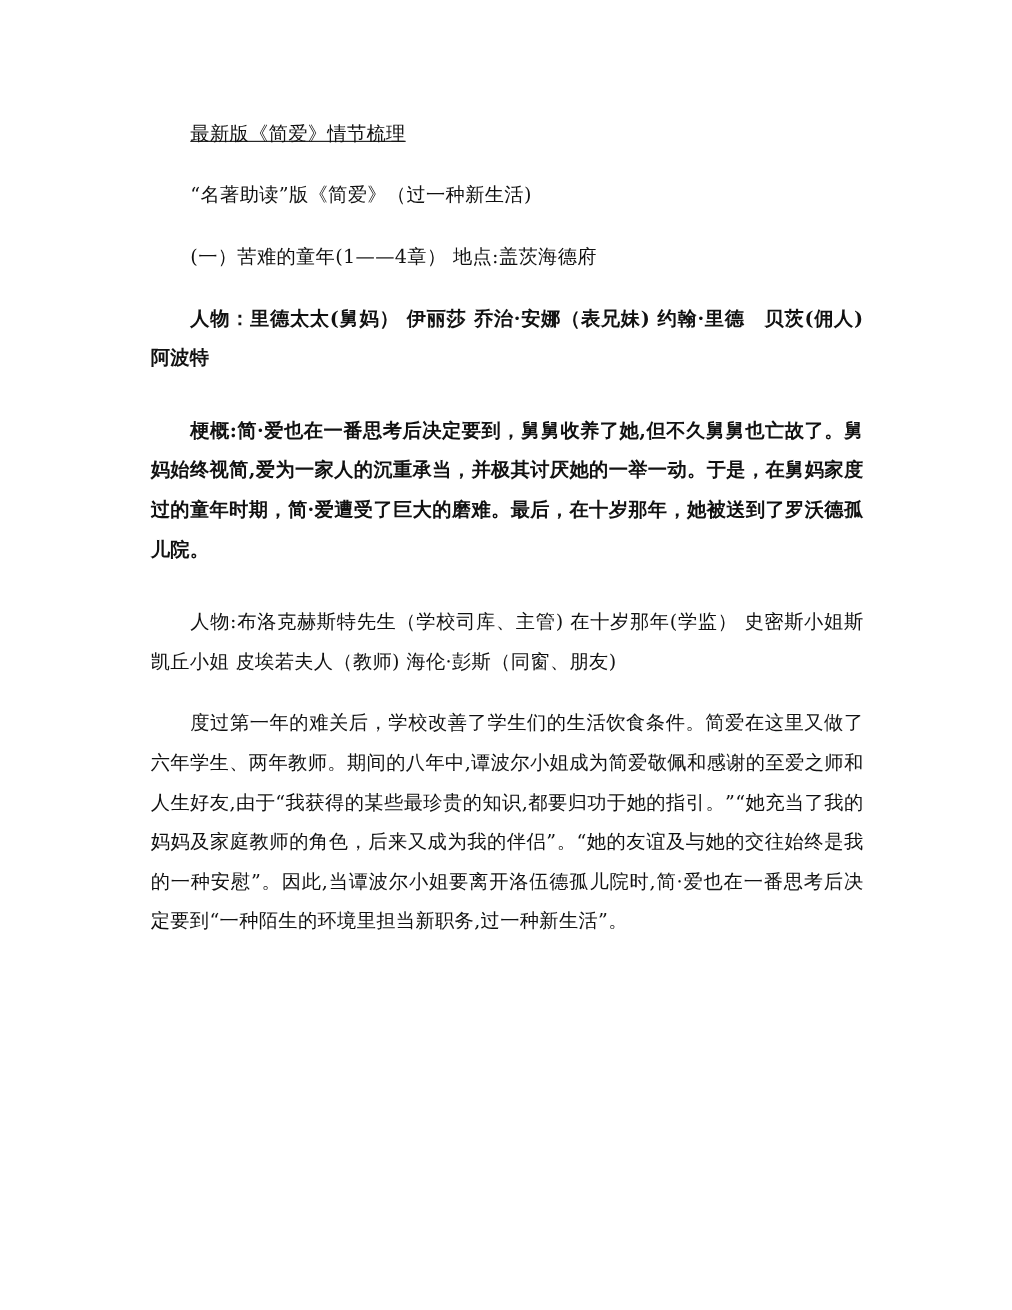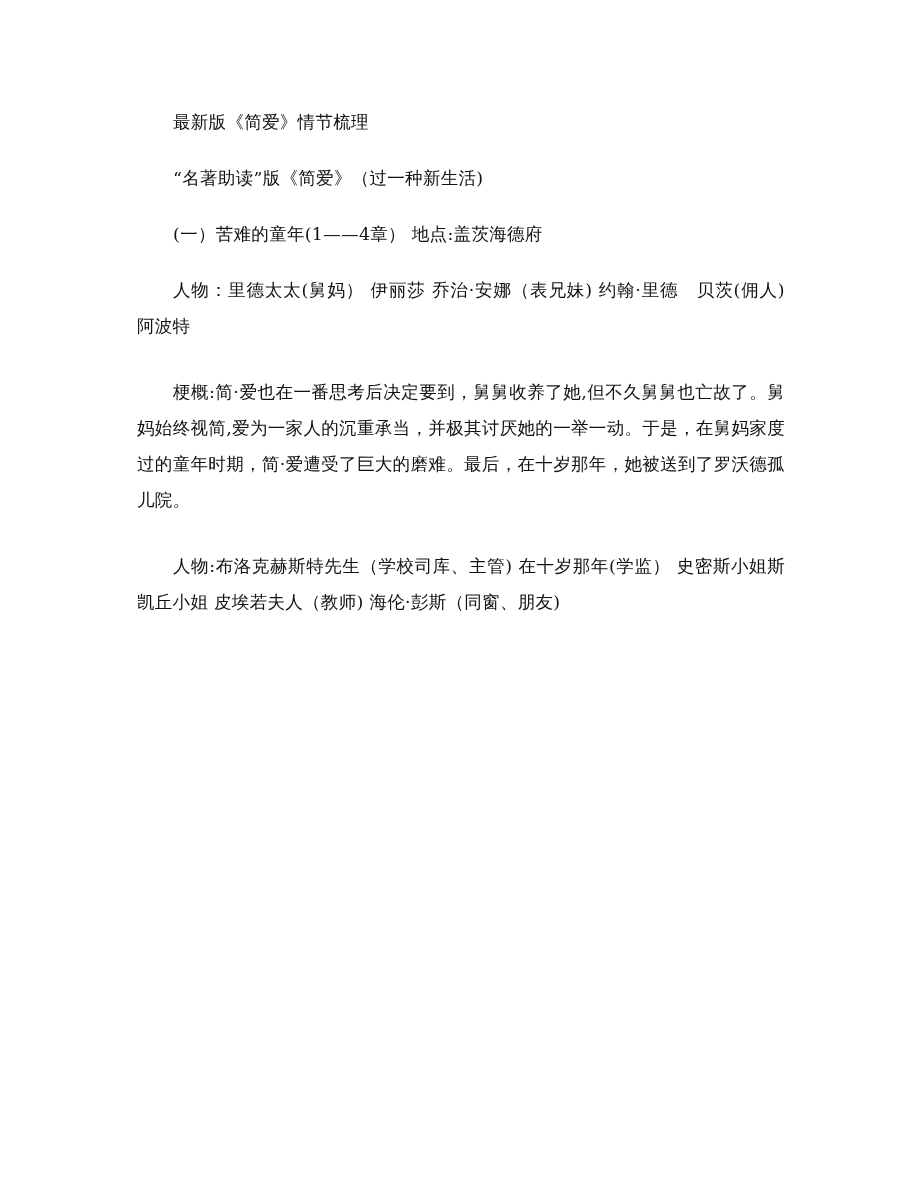--- a/index.html
+++ b/index.html
@@ -1,27 +1,28 @@
 <!DOCTYPE html>
 <html><head>
   <meta charset="utf-8">
   <style>
     html, body { margin: 0; padding: 0; background: #ffffff; }
     body { width: 920px; height: 1191px; position: relative; overflow: hidden;
       font-family: "DejaVu Serif", "Liberation Serif", serif; color: #111; }
     .page { position: absolute; left: 137px; top: 104px; width: 648px; }
     .p { font-size: 17.5px; line-height: 36px; margin: 0; text-align: justify; letter-spacing: 0.3px; }
     .indent { text-indent: 36px; }
-    .title { margin-bottom: 20px; }
+    .title { margin-bottom: 20px; text-decoration: underline; }
     .gap-m { margin-bottom: 20px; }
-    .gap-l { margin-bottom: 30px; }
+    .gap-l { margin-bottom: 30px; font-weight: bold; }
   </style>
 </head>
 <body>
 
 <div class="page">
   <p class="p indent title">最新版《简爱》情节梳理</p>
   <p class="p indent gap-m">“名著助读”版《简爱》（过一种新生活)</p>
   <p class="p indent gap-m">(一）苦难的童年(1——4章） 地点:盖茨海德府</p>
   <p class="p indent gap-l">人物：里德太太(舅妈） 伊丽莎 乔治·安娜（表兄妹) 约翰·里德　贝茨(佣人) 阿波特</p>
   <p class="p indent gap-l">梗概:简·爱也在一番思考后决定要到，舅舅收养了她,但不久舅舅也亡故了。舅妈始终视简,爱为一家人的沉重承当，并极其讨厌她的一举一动。于是，在舅妈家度过的童年时期，简·爱遭受了巨大的磨难。最后，在十岁那年，她被送到了罗沃德孤儿院。</p>
   <p class="p indent gap-m">人物:布洛克赫斯特先生（学校司库、主管) 在十岁那年(学监） 史密斯小姐斯凯丘小姐 皮埃若夫人（教师) 海伦·彭斯（同窗、朋友)</p>
+  <p class="p indent">度过第一年的难关后，学校改善了学生们的生活饮食条件。简爱在这里又做了六年学生、两年教师。期间的八年中,谭波尔小姐成为简爱敬佩和感谢的至爱之师和人生好友,由于“我获得的某些最珍贵的知识,都要归功于她的指引。”“她充当了我的妈妈及家庭教师的角色，后来又成为我的伴侣”。“她的友谊及与她的交往始终是我的一种安慰”。因此,当谭波尔小姐要离开洛伍德孤儿院时,简·爱也在一番思考后决定要到“一种陌生的环境里担当新职务,过一种新生活”。</p>
 </div>
 
 </body></html>

